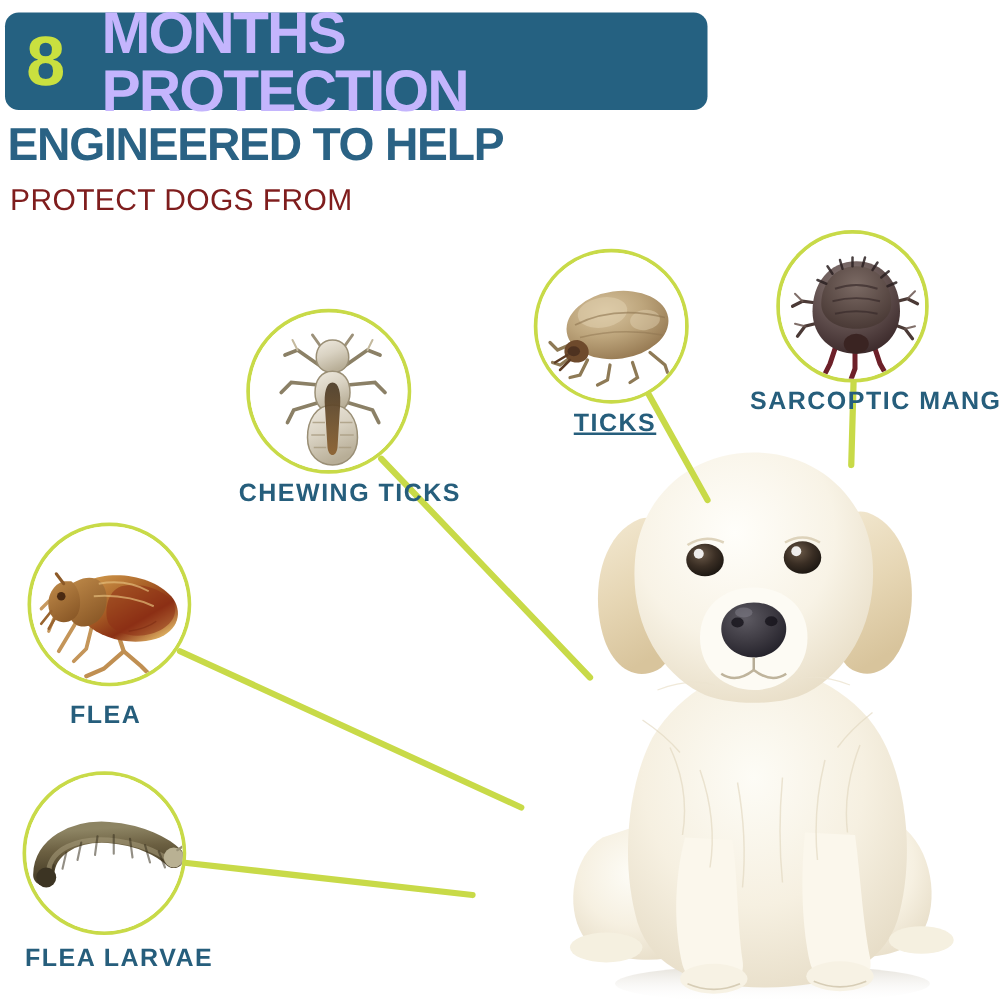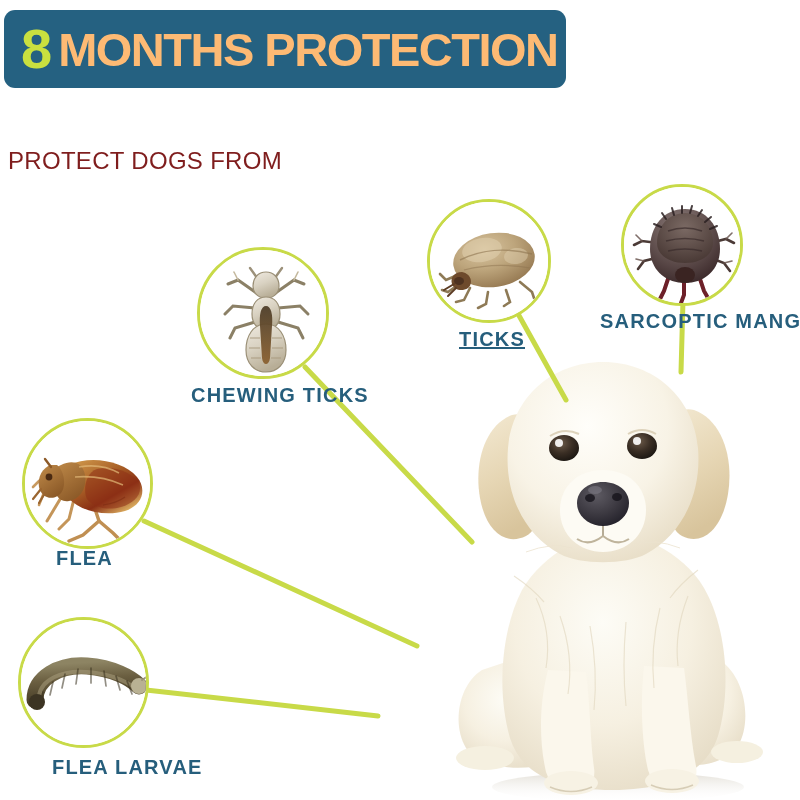--- a/index.html
+++ b/index.html
@@ -35,28 +35,27 @@
   }
   #banner-number {
     color: #c9e03f;
     font-size: 56px;
     font-weight: bold;
     line-height: 1;
     letter-spacing: -1px;
     font-family: "Liberation Sans", sans-serif;
   }
   #banner-title {
-    color: #fdba74;
+    color: #c4b5fd;
     font-size: 47px;
     font-weight: bold;
     line-height: 1;
     letter-spacing: -1.5px;
-    margin-left: 7px;
-    font-family: "Liberation Sans", sans-serif;
-    text-align: center;
+    margin-left: 30px;
+    font-family: "Liberation Sans", sans-serif;
   }
   #subhead {
     position: absolute;
     left: 6px;
     top: 97px;
     color: #2a6284;
     font-size: 37px;
     font-weight: bold;
     letter-spacing: -1px;
     line-height: 1;
@@ -120,20 +119,21 @@
 </head>
 <body>
 
 <div id="stage">
 
   <div id="header-banner">
     <span id="banner-number">8</span>
     <span id="banner-title">MONTHS PROTECTION</span>
   </div>
 
+  <div id="subhead">ENGINEERED TO HELP</div>
   <div id="subsubhead">PROTECT DOGS FROM</div>
 
   <div id="dog-photo">
     <svg viewBox="0 0 350 460" width="350" height="460" xmlns="http://www.w3.org/2000/svg">
       <defs>
         <radialGradient id="furBody" cx="45%" cy="35%" r="72%">
           <stop offset="0%" stop-color="#fdfcf6"></stop>
           <stop offset="55%" stop-color="#f6f0e1"></stop>
           <stop offset="100%" stop-color="#e6dcc6"></stop>
         </radialGradient>
@@ -444,21 +444,21 @@
 
         <g stroke="#e3bb7a" stroke-width="1.6" fill="none" opacity="0.7">
           <path d="M54 46 q22 -4 40 6"></path>
           <path d="M50 56 q26 -2 48 8"></path>
         </g>
         <g stroke="#7a2a12" stroke-width="1.2" fill="none" opacity="0.55">
           <path d="M78 84 q14 -2 22 -8"></path>
         </g>
       </svg>
     </div>
-    <div class="callout-label" style="left:56px; top:548px;">FLEA</div>
+    <div class="callout-label" style="left:56px; top:562px;">FLEA</div>
   </div>
 
   <div class="callout">
     <div class="bubble" style="left:18px; top:617px; width:131px; height:131px;">
       <svg viewBox="0 0 131 131" width="131" height="131" xmlns="http://www.w3.org/2000/svg">
         <defs>
           <linearGradient id="larvaBody" x1="0" y1="0" x2="0.2" y2="1">
             <stop offset="0%" stop-color="#8d8463"></stop>
             <stop offset="45%" stop-color="#6b5f41"></stop>
             <stop offset="100%" stop-color="#4a4029"></stop>
@@ -480,16 +480,16 @@
           <path d="M95 56 l4 14"></path>
           <path d="M106 61 l5 13"></path>
         </g>
 
         <ellipse cx="16" cy="82" rx="8" ry="8" fill="#3c3423"></ellipse>
 
         <ellipse cx="118" cy="66" rx="8" ry="8" fill="#b9b193"></ellipse>
         <path d="M121 60 l6 -4" stroke="#9a9277" stroke-width="2" fill="none" stroke-linecap="round"></path>
       </svg>
     </div>
-    <div class="callout-label" style="left:20px; top:757px;margin-left:32px;">FLEA LARVAE</div>
+    <div class="callout-label" style="left:20px; top:757px;">FLEA LARVAE</div>
   </div>
 
 </div>
 
 </body></html>

